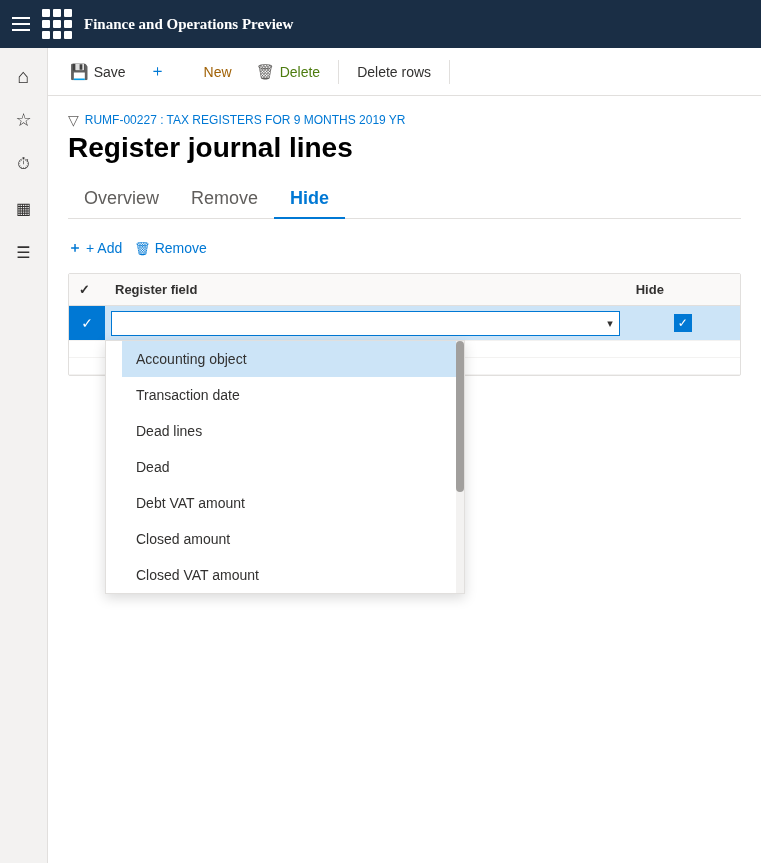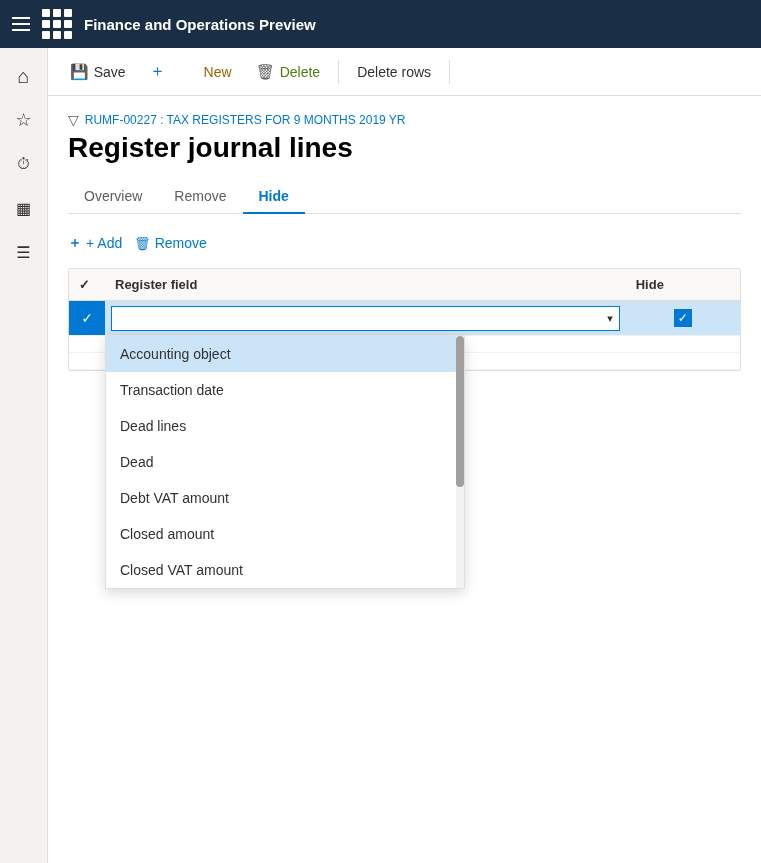--- a/index.html
+++ b/index.html
@@ -6,20 +6,21 @@
     body { font-family: 'Segoe UI', Arial, sans-serif; font-size: 14px; background: #f3f2f1; width: 761px; min-height: 863px; overflow-x: hidden; }
 
     
     .top-bar {
       background: #1a2e45;
       height: 48px;
       display: flex;
       align-items: center;
       padding: 0 12px;
       gap: 12px;
+      font-family: Liberation Serif, serif;
     }
     .top-bar-grid {
       display: grid;
       grid-template-columns: repeat(3,8px);
       grid-template-rows: repeat(3,8px);
       gap: 3px;
     }
     .top-bar-grid span {
       width: 8px; height: 8px;
       background: white;
@@ -117,21 +118,21 @@
     
     .tabs {
       display: flex;
       gap: 0;
       border-bottom: 1px solid #e1dfdd;
       margin-bottom: 16px;
     }
     .tab {
       padding: 8px 16px;
       cursor: pointer;
-      font-size: 14px;
+      font-size: 18px;
       color: #605e5c;
       border-bottom: 2px solid transparent;
       margin-bottom: -1px;
     }
     .tab.active {
       color: #0078d4;
       border-bottom: 2px solid #0078d4;
       font-weight: 600;
     }
 
@@ -238,20 +239,21 @@
       background: white;
       border: 1px solid #e1dfdd;
       box-shadow: 0 4px 12px rgba(0,0,0,0.15);
       z-index: 100;
     }
     .dropdown-list-item {
       padding: 10px 14px;
       font-size: 14px;
       color: #323130;
       cursor: pointer;
+      margin-left: 16px;
     }
     .dropdown-list-item.highlighted { background: #cce4f7; }
     .dropdown-scrollbar {
       position: absolute;
       right: 0;
       top: 0;
       bottom: 0;
       width: 8px;
       background: #f3f2f1;
     }

